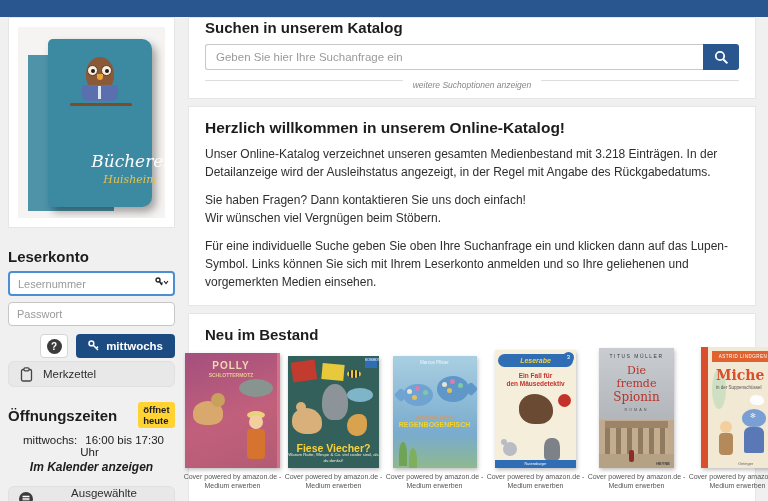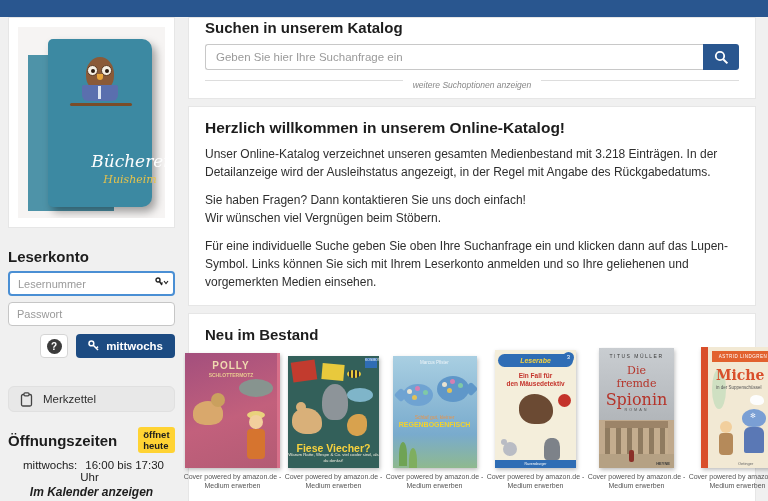--- a/index.html
+++ b/index.html
@@ -37,21 +37,21 @@
   .inp.focus { border:2px solid #4a8fd4; height:25px; }
   .login-row { display:flex; justify-content:flex-end; gap:8px; margin-top:8px; }
   .help-btn { width:28px; height:24px; background:#fff; border:1px solid #d5d5d5; border-radius:4px;
               display:flex; align-items:center; justify-content:center; }
   .help-circle { width:15px; height:15px; background:#3b3b3b; color:#fff; border-radius:50%;
                  font-size:10px; font-weight:bold; display:flex; align-items:center; justify-content:center; }
   .anmelden { height:24px; background:#1C4B82; color:#fff; border:none; border-radius:4px;
               font-size:11.5px; font-weight:bold; padding:0 12px; display:flex; align-items:center; gap:6px; }
   .gray-btn { width:100%; background:#e8e8e8; border:1px solid #e0e0e0; border-radius:6px; height:26px;
               display:flex; align-items:center; gap:9px; padding:0 9px; font-size:11.5px; color:#2e2e2e; }
-  .merk { margin-top:28px; }
+  .merk { margin-top:3px; }
   .oeff-row { display:flex; align-items:center; justify-content:space-between; margin-top:15px;gap:21px; }
   .badge { background:#FFD333; color:#1d1d1d; font-size:9.5px; font-weight:bold;
            padding:2px 5px; border-radius:3px; }
   .hours { text-align:center; font-size:11.5px; margin-top:6px; color:#222; }
   .hours span { margin:0 4px; }
   .cal-link { text-align:center; font-size:12px; font-weight:bold; font-style:italic; margin-top:2px; margin-bottom:12px; color:#1d1d1d; }
   .icon16 { width:16px; height:16px; flex:0 0 16px; display:flex; align-items:center; justify-content:center; }
 
   
   .main { position:absolute; left:188px; top:17px; width:568px; }
@@ -135,21 +135,21 @@
   .cv4 .cat { position:absolute; left:24px; top:44px; width:34px; height:30px; background:#6b4a33; border-radius:50% 60% 45% 50%; }
   .cv4 .mouse { position:absolute; left:8px; bottom:12px; width:14px; height:14px; background:#b9bcc4; border-radius:50%; }
   .cv4 .mouse::after { content:""; position:absolute; left:-2px; top:-3px; width:6px; height:6px; background:#b9bcc4; border-radius:50%; }
   .cv4 .det { position:absolute; right:16px; bottom:8px; width:16px; height:22px; background:#7d8289; border-radius:40% 40% 20% 20%; }
   .cv4 .bot { position:absolute; bottom:0; width:100%; height:8px; background:#2f6db5; color:#fff; font-size:3.5px; text-align:center; line-height:8px; }
 
   
   .cv5 { width:75px; height:120px; background:linear-gradient(#c9cdd1,#b2b6ba 60%,#c0a98c 60%); }
   .cv5 .author { position:absolute; top:5px; width:100%; text-align:center; color:#3a3a3a; font-size:5px; letter-spacing:1.5px; }
   .cv5 .t { width:100%; text-align:center; color:#b5342a; font-family:"DejaVu Serif", serif; position:absolute; }
-  .cv5 .t1 { top:16px; font-size:11px; } .cv5 .t2 { top:29px; font-size:11px; } .cv5 .t3 { top:42px; font-size:16px;text-align:center; }
+  .cv5 .t1 { top:16px; font-size:11px; } .cv5 .t2 { top:29px; font-size:11px; } .cv5 .t3 { top:42px; font-size:12px;text-align:center; }
   .cv5 .genre { position:absolute; top:60px; width:100%; text-align:center; color:#555; font-size:3.8px; letter-spacing:2px; }
   .cv5 .gate { position:absolute; bottom:14px; left:6px; right:6px; height:26px;
                background:repeating-linear-gradient(90deg,#8f7b60 0 5px,#c4ad8e 5px 11px); }
   .cv5 .lintel { position:absolute; bottom:40px; left:6px; right:6px; height:7px; background:#9c8468; }
   .cv5 .street { position:absolute; bottom:0; width:100%; height:14px; background:#b5a184; }
   .cv5 .fig { position:absolute; bottom:6px; left:30px; width:5px; height:12px; background:#8a2f28; border-radius:2px; }
   .cv5 .pub { position:absolute; bottom:2px; right:4px; color:#3a3a3a; font-size:4px; font-weight:bold; }
 
   
   .cv6 { width:73px; height:121px; background:#f2e9d4; border-left:7px solid #d94f2b; }

